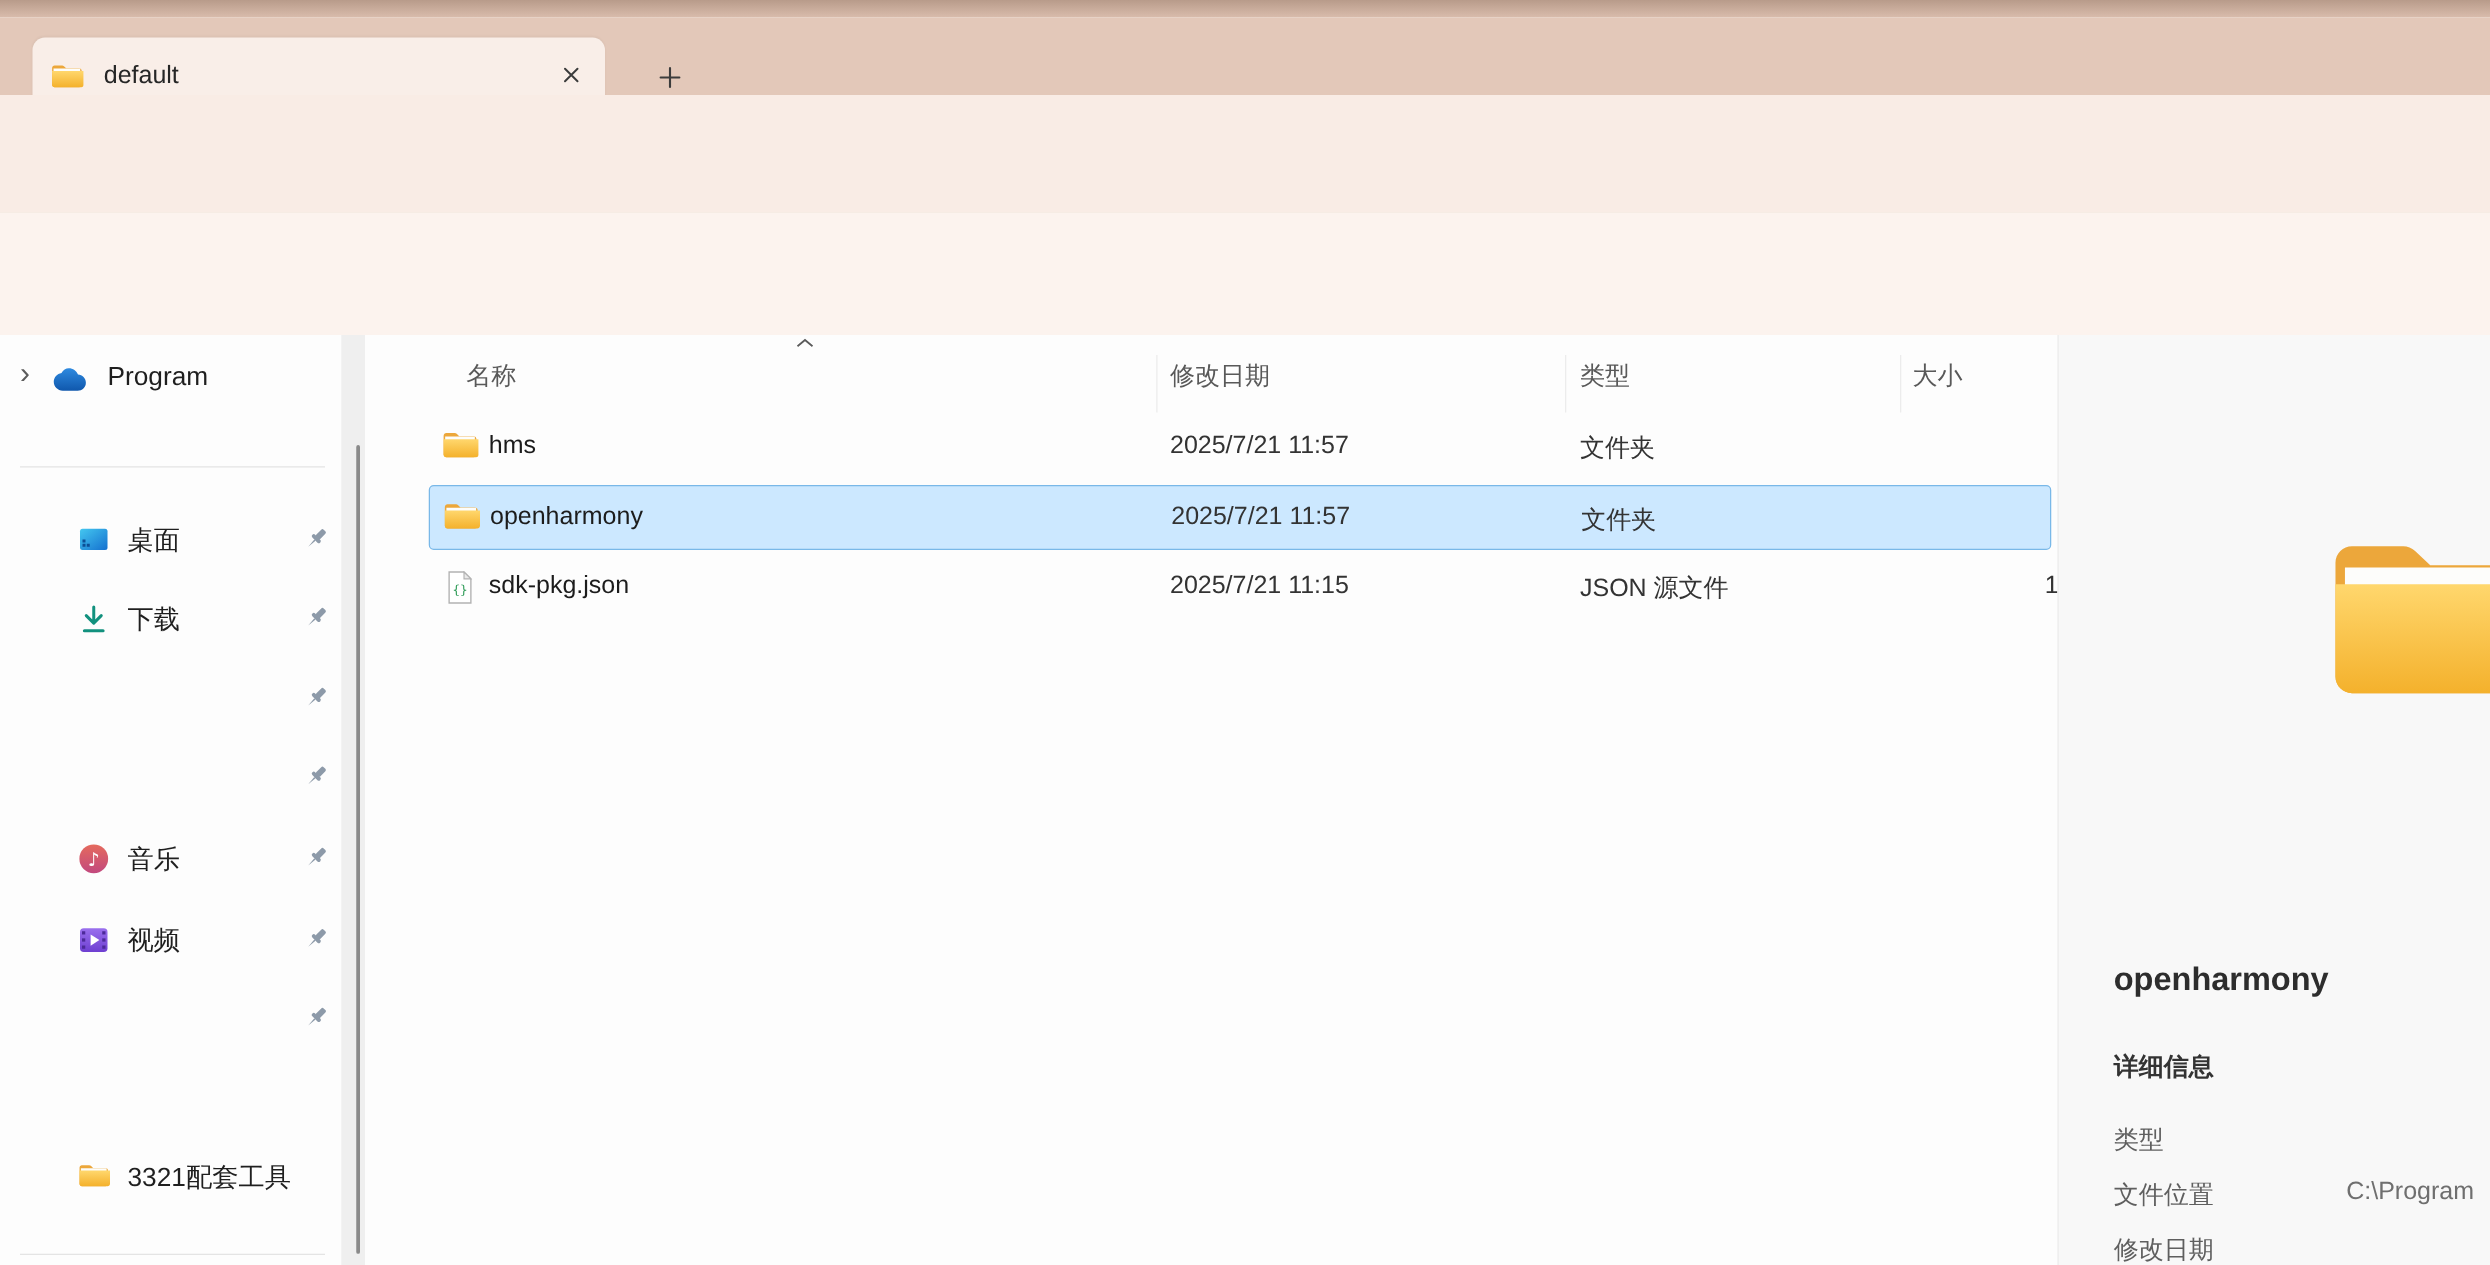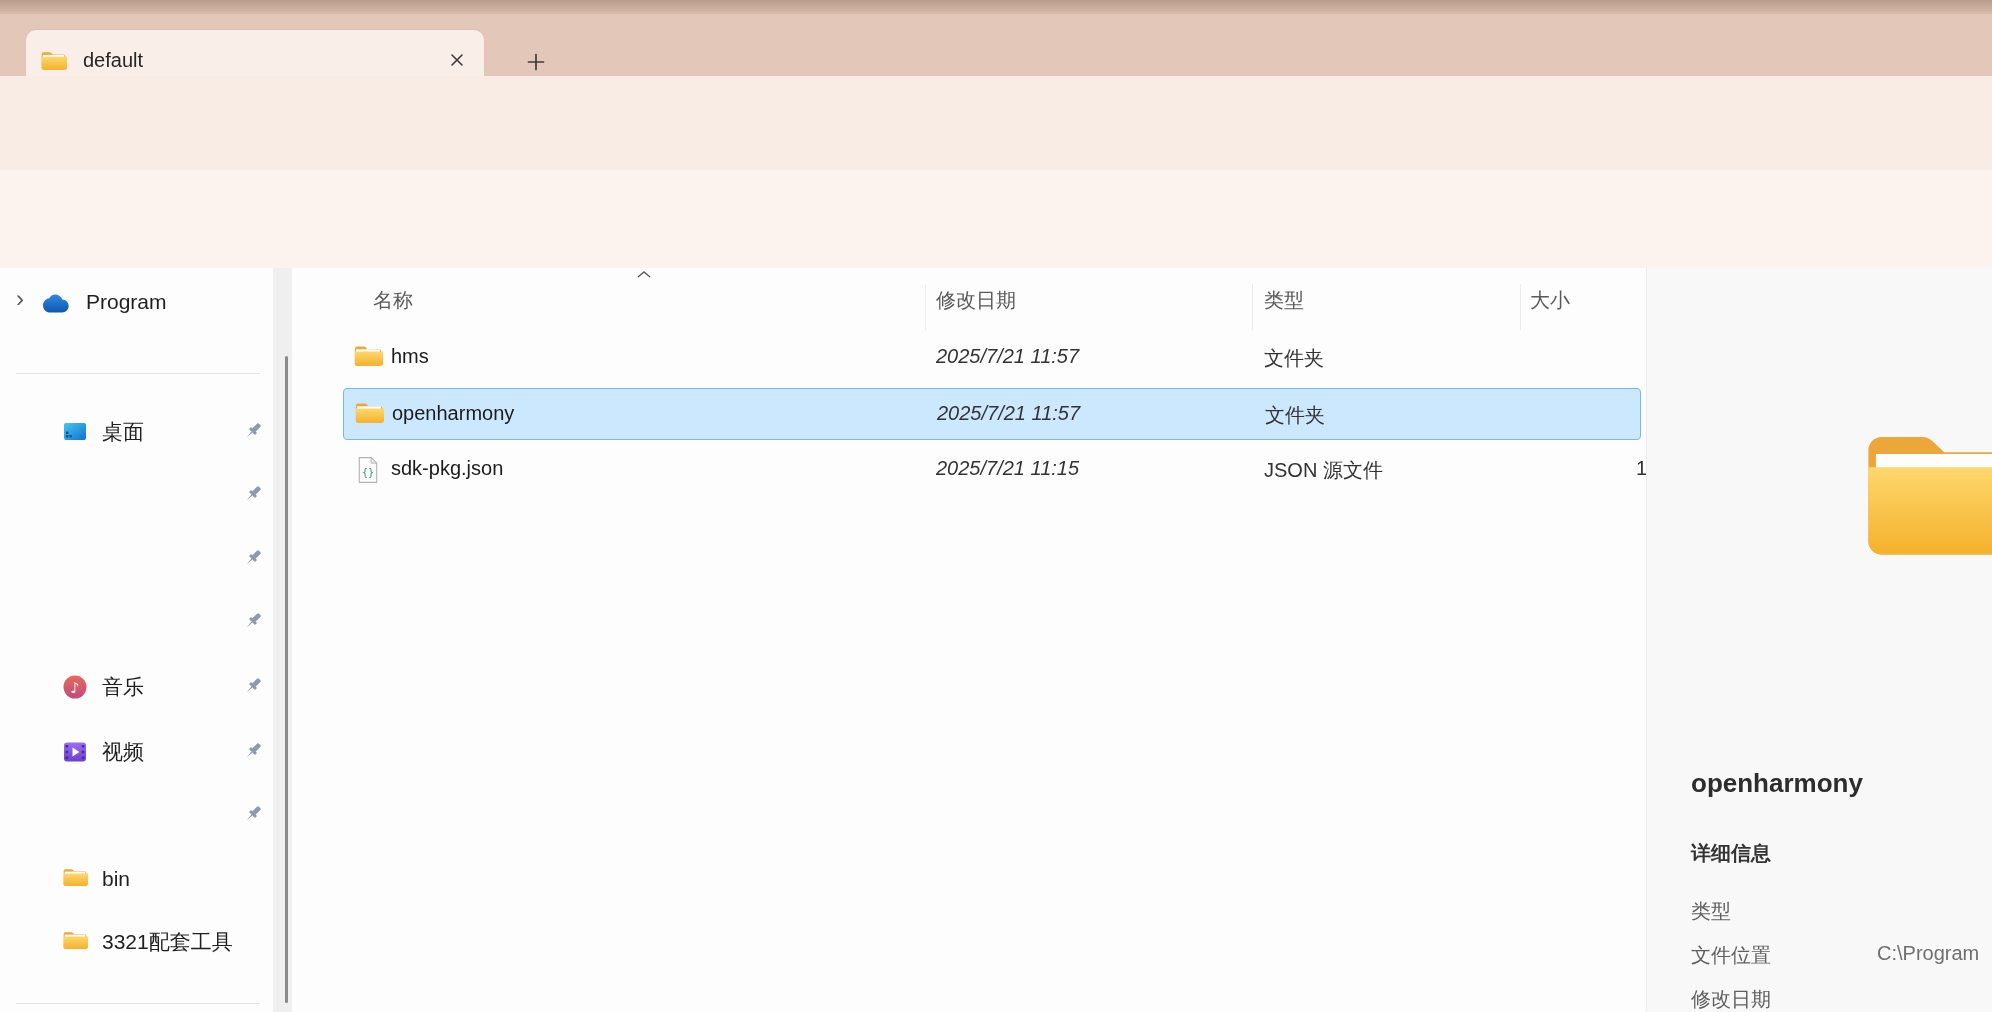--- a/index.html
+++ b/index.html
@@ -58,21 +58,21 @@
   
   .filearea{left:292px;top:268px;width:1354px;height:566px;padding-left:47px;}
   .fl-caret{position:absolute;left:344px;top:2px;}
   .fl-header{position:absolute;left:0;top:10px;width:1354px;height:44px;font-size:20px;color:#595959;}
   .fl-h{position:absolute;top:9px;}
   .fl-hsep{position:absolute;top:6px;width:1px;height:46px;background:#ececec;}
   .row{position:absolute;left:51px;width:1298px;height:52px;border-radius:4px;box-sizing:border-box;font-size:20px;color:#333;}
   .row .cell{position:absolute;top:13px;white-space:nowrap;}
   .row .c-icon{left:10px;top:11px;}
   .row .c-name{left:48px;color:#1c1c1c;}
-  .row .c-date{left:593px;font-style:italic;}
+  .row .c-date{left:593px;}
   .row .c-type{left:921px;}
   .row .c-size{left:1270px;width:34px;text-align:right;overflow:hidden;}
   .row.selected{background:#cce8ff;border:1px solid #79b8e8;}
 
   
   .preview{left:1646px;top:268px;width:346px;height:744px;background:#f8f8f8;border-left:1px solid #ececec;overflow:hidden;}
   .pv-folder{position:absolute;left:210px;top:148px;}
   .pv-title{position:absolute;left:44px;top:500px;font-size:26px;font-weight:bold;color:#2d2d2d;}
   .pv-heading{position:absolute;left:44px;top:572px;font-size:20px;font-weight:bold;color:#333;}
   .pv-row{position:absolute;left:44px;width:300px;height:30px;font-size:20px;}
@@ -318,20 +318,28 @@
     <div class="sb-pin" style="top:152px">
       <svg width="22" height="22" viewBox="0 0 16 16">
           <g transform="rotate(45 8 8)" fill="#8d9aa9">
             <rect x="6.3" y="1.2" width="3.4" height="6" rx="1"></rect>
             <rect x="4.8" y="6.8" width="6.4" height="2.3" rx="1.1"></rect>
             <path d="M7.5 9.1h1L8 14.6z"></path>
           </g>
         </svg>
     </div>
 
+    <div class="sb-item" style="top:203px">
+      <span class="sbicon">
+        <svg width="26" height="26" viewBox="0 0 26 26" fill="none" stroke="#12917e" stroke-width="2.4" stroke-linecap="round" stroke-linejoin="round">
+            <path d="M13 3.5v12M7 10.5l6 6 6-6M5.5 22.5h15"></path>
+          </svg>
+      </span>
+      <span class="sblabel">下载</span>
+    </div>
     <div class="sb-pin" style="top:215px">
       <svg width="22" height="22" viewBox="0 0 16 16">
           <g transform="rotate(45 8 8)" fill="#8d9aa9">
             <rect x="6.3" y="1.2" width="3.4" height="6" rx="1"></rect>
             <rect x="4.8" y="6.8" width="6.4" height="2.3" rx="1.1"></rect>
             <path d="M7.5 9.1h1L8 14.6z"></path>
           </g>
         </svg>
     </div>
 
@@ -402,28 +410,20 @@
     <div class="sb-pin" style="top:535px">
       <svg width="22" height="22" viewBox="0 0 16 16">
           <g transform="rotate(45 8 8)" fill="#8d9aa9">
             <rect x="6.3" y="1.2" width="3.4" height="6" rx="1"></rect>
             <rect x="4.8" y="6.8" width="6.4" height="2.3" rx="1.1"></rect>
             <path d="M7.5 9.1h1L8 14.6z"></path>
           </g>
         </svg>
     </div>
 
-    <div class="sb-item" style="top:587px">
-      <span class="sbicon">
-        <svg width="26" height="22">
-            <use href="#icon-folder"></use>
-          </svg>
-      </span>
-      <span class="sblabel">bin</span>
-    </div>
 
     <div class="sb-item" style="top:650px">
       <span class="sbicon">
         <svg width="26" height="22">
             <use href="#icon-folder"></use>
           </svg>
       </span>
       <span class="sblabel">3321配套工具</span>
     </div>
 

